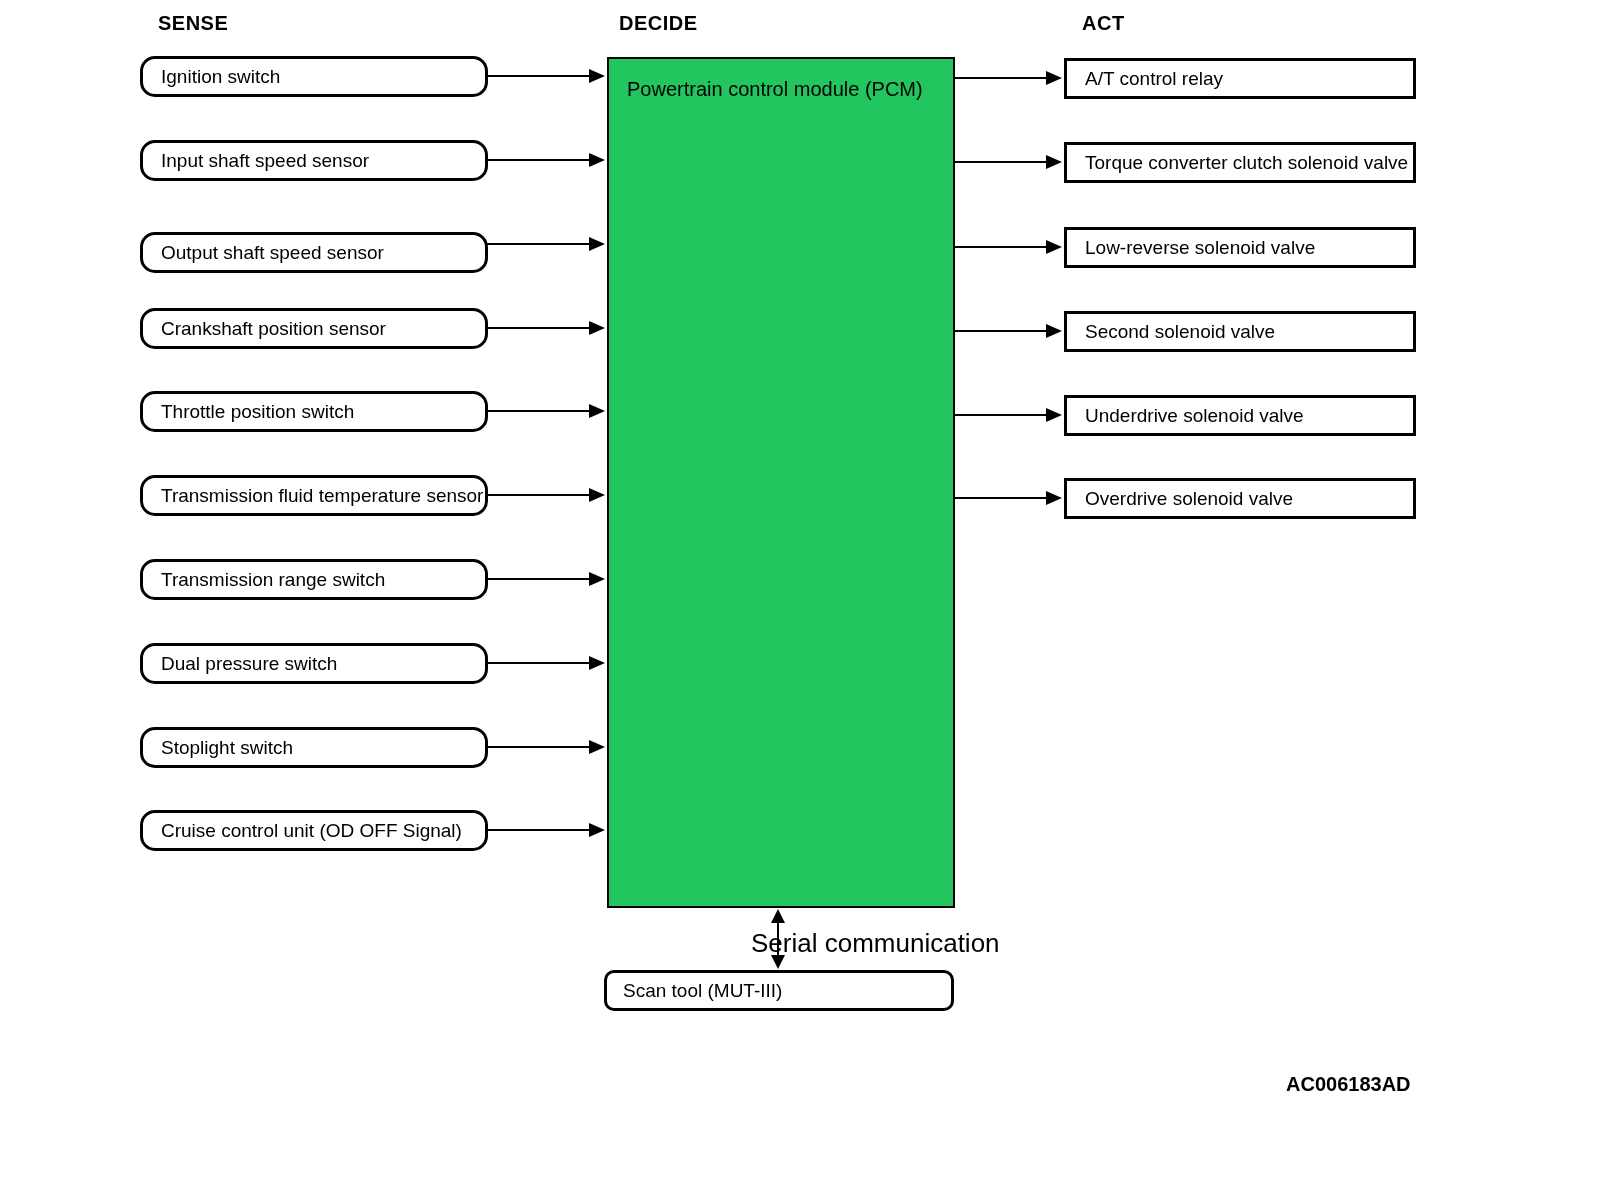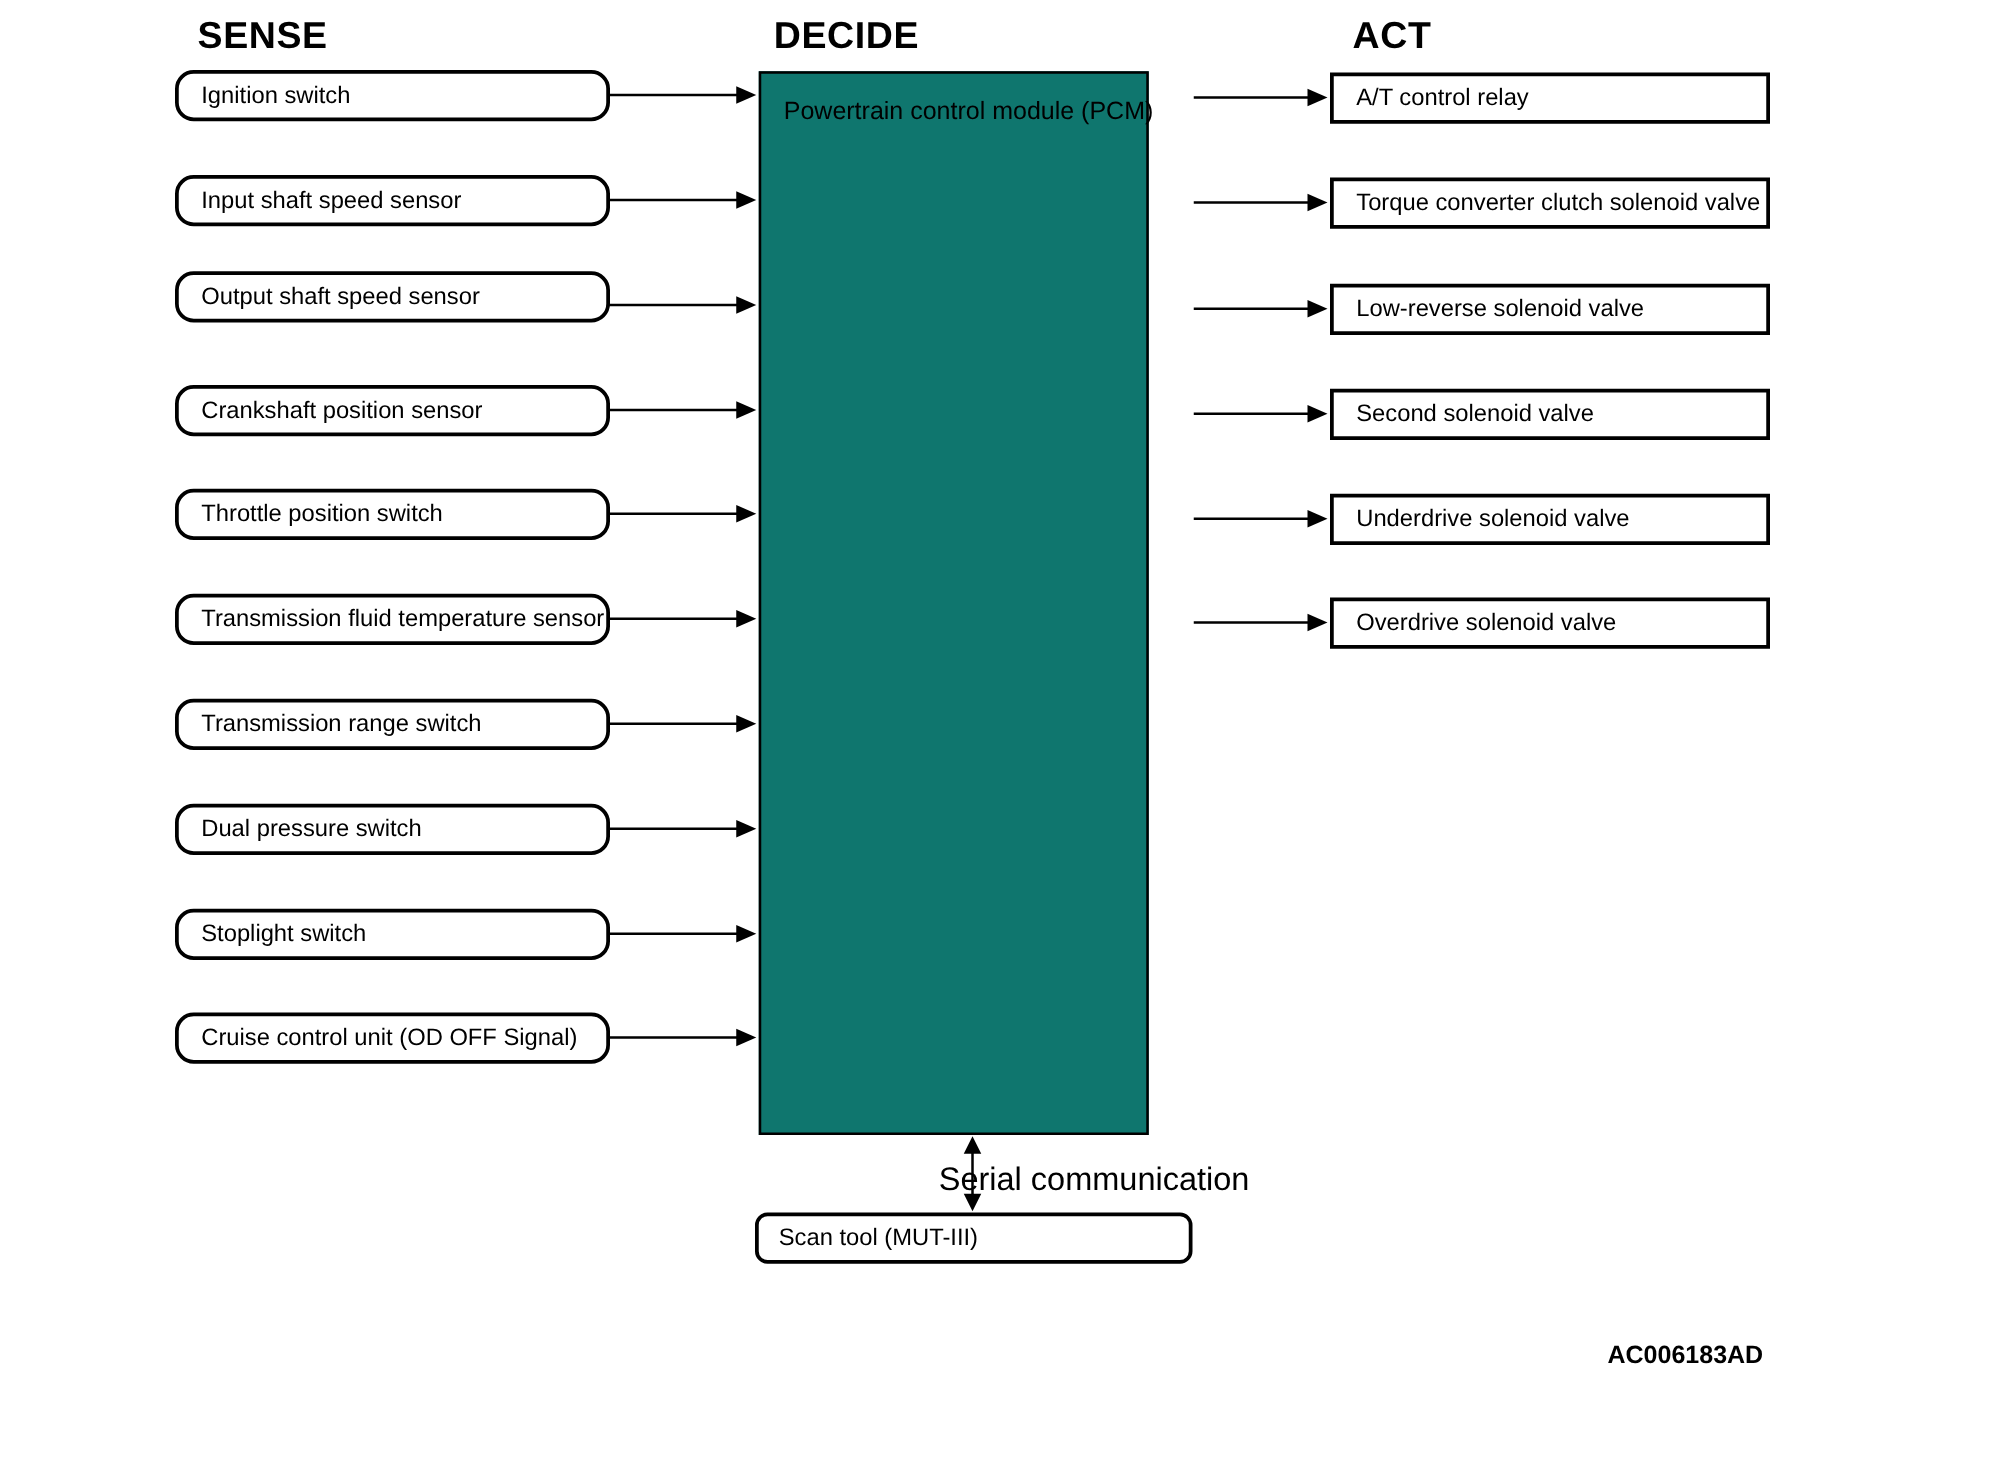--- a/index.html
+++ b/index.html
@@ -11,43 +11,43 @@
     overflow: hidden;
   }
   .canvas {
     position: relative;
     width: 1600px; height: 1178px;
     background: #fff;
   }
   .hdr {
     position: absolute;
     top: 12px;
-    font-size: 30px;
+    font-size: 20px;
     font-weight: bold;
     letter-spacing: 0.5px;
     white-space: nowrap;
   }
   .box {
     position: absolute;
     background: #fff;
     border: 3px solid #000;
     height: 41px;
     display: flex;
     align-items: center;
     padding-left: 18px;
     font-size: 19px;
     white-space: nowrap;
   }
   .sense-box { left: 140px; width: 348px; border-radius: 15px; }
   .act-box   { left: 1064px; width: 352px; }
   .pcm-box {
     position: absolute;
     left: 607px; top: 57px;
-    width: 312px; height: 851px;
-    background: #0f766e;
+    width: 348px; height: 851px;
+    background: #22c55e;
     border: 2px solid #000;
   }
   .pcm-label {
     position: absolute;
     left: 18px; top: 19px;
     font-size: 20px;
     white-space: nowrap;
   }
   .scan-box { left: 604px; top: 970px; width: 350px; padding-left: 16px; border-radius: 10px; }
   
@@ -107,21 +107,21 @@
   <div class="hdr" style="left:158px">SENSE</div>
   <div class="hdr" style="left:619px">DECIDE</div>
   <div class="hdr" style="left:1082px">ACT</div>
 
   <div class="box sense-box" style="top:56px">
       <span>Ignition switch</span>
     </div>
   <div class="box sense-box" style="top:140px">
       <span>Input shaft speed sensor</span>
     </div>
-  <div class="box sense-box" style="top:217px">
+  <div class="box sense-box" style="top:232px">
       <span>Output shaft speed sensor</span>
     </div>
   <div class="box sense-box" style="top:308px">
       <span>Crankshaft position sensor</span>
     </div>
   <div class="box sense-box" style="top:391px">
       <span>Throttle position switch</span>
     </div>
   <div class="box sense-box" style="top:475px">
       <span>Transmission fluid temperature sensor</span>

